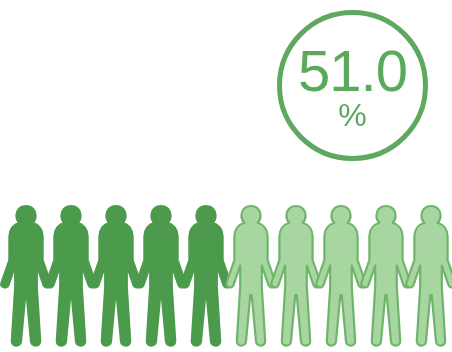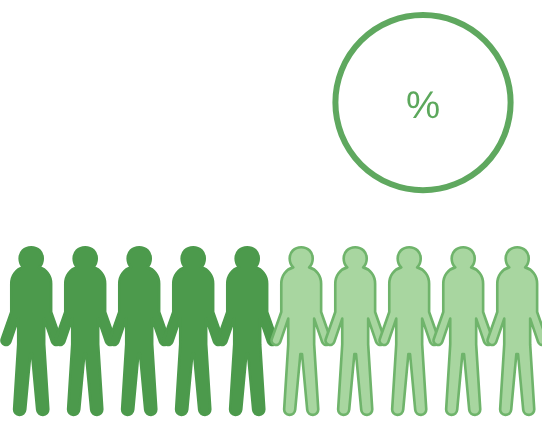--- a/index.html
+++ b/index.html
@@ -72,20 +72,21 @@
     height: 145px;
     overflow: visible;
   }
 </style>
 </head>
 <body style="background: rgb(255, 255, 255);">
 
 <div id="canvas">
 
   <div class="badge">
+    <div class="badge-value">51.0</div>
     <div class="badge-unit">%</div>
   </div>
 
   <div class="pictogram">
       <div class="figure" style="left: 0px;">
         <svg viewBox="0 0 52 145" xmlns="http://www.w3.org/2000/svg">
           <path d="M26 3 C20.2 3 16.4 7.2 16.4 12.4 C16.4 15.6 17.6 18.1 19.4 19.8 C13.4 21.4 9.4 26.6 9.4 33.4 L9.4 57.0 L1.5 79.5 C0.8 81.6 1.8 83.6 3.8 84.3 C5.8 85.0 7.9 83.9 8.6 81.9 L15.2 62.5 L15.2 84.0 L11.8 138.0 C11.7 140.6 13.5 142.6 16.1 142.7 C18.7 142.8 20.8 140.9 21.0 138.3 L25.3 92.0 L26.7 92.0 L31.0 138.3 C31.2 140.9 33.3 142.8 35.9 142.7 C38.5 142.6 40.3 140.6 40.2 138.0 L36.8 84.0 L36.8 62.5 L43.4 81.9 C44.1 83.9 46.2 85.0 48.2 84.3 C50.2 83.6 51.2 81.6 50.5 79.5 L42.6 57.0 L42.6 33.4 C42.6 26.6 38.6 21.4 32.6 19.8 C34.4 18.1 35.6 15.6 35.6 12.4 C35.6 7.2 31.8 3 26 3 Z" fill="#4C9A4C" stroke="#4C9A4C" stroke-width="2.2" stroke-linejoin="round" stroke-linecap="round"></path>
         </svg>
       </div>
       <div class="figure" style="left: 45px;">

